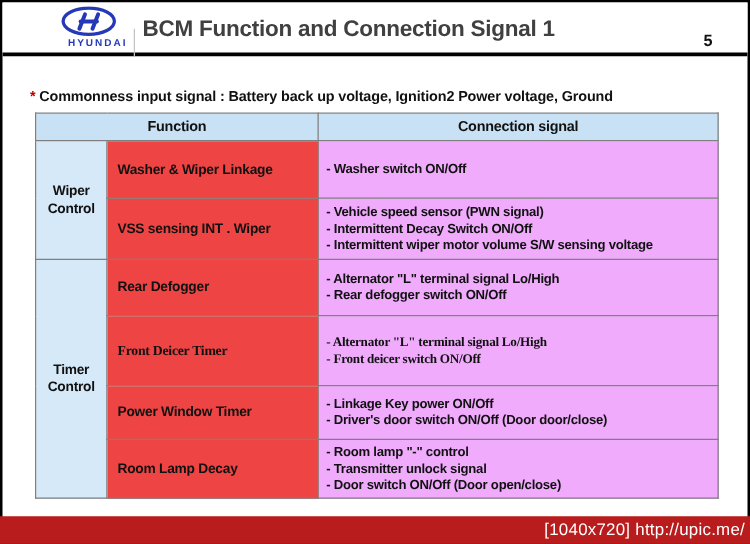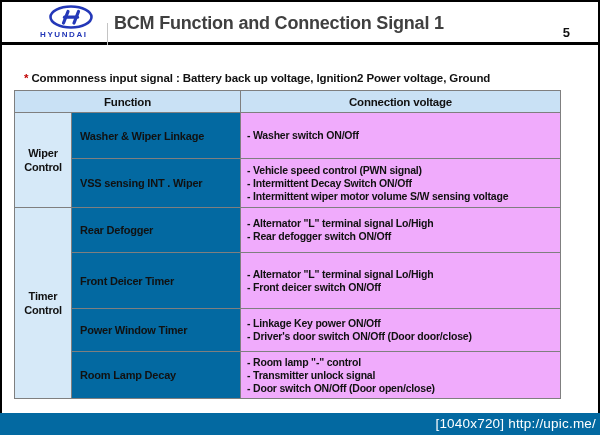--- a/index.html
+++ b/index.html
@@ -15,21 +15,21 @@
     background:#fff;
     border:2px solid #000;
     border-bottom:none;
   }
   
   .header {
     position:absolute; left:0; top:0; width:596px; height:43px;
     background:#fff;
     border-bottom:3px solid #000;
   }
-  .logo { position:absolute; left:38px; top:3px; width:62px; height:38px; text-align:left; }
+  .logo { position:absolute; left:38px; top:3px; width:62px; height:38px; text-align:right; }
   .logo svg { display:block; margin:0 auto; }
   .brand {
     font-size:8px; font-weight:bold; color:#2438b8;
     letter-spacing:1.6px; margin-top:0px; white-space:nowrap;
   }
   .header-sep { position:absolute; left:105px; top:21px; width:1px; height:22px; background:#c4c4c4; }
   .title {
     position:absolute; left:112px; top:11px;
     font-size:18px; font-weight:bold; color:#404040; letter-spacing:-0.2px;
     white-space:nowrap;
@@ -41,21 +41,21 @@
   
   .note {
     position:absolute; left:22px; top:60px;
     font-size:11.5px; font-weight:bold; color:#111; letter-spacing:-0.1px;
     white-space:nowrap;
     margin-top:10px;
   }
   .note .star { color:#c00000; margin-right:3px; }
   
   table.bcm {
-    position:absolute; left:12px; top:88px;
+    position:absolute; left:26px; top:88px;
     width:546px;
     border-collapse:collapse;
     table-layout:fixed;
   }
   table.bcm th, table.bcm td {
     border:1px solid #7f7f7f;
     font-weight:bold; color:#111;
     letter-spacing:-0.2px;
   }
   table.bcm th {
@@ -68,36 +68,36 @@
     background:#d6e9f8;
     font-size:11px;
     text-align:center; vertical-align:middle;
     line-height:14px;
     padding:10px 4px;
   }
   td.func {
     font-size:11px;
     vertical-align:middle;
     padding-left:8px;
-    background:#0369a1;
+    background:#ef4444;
   }
   td.sig {
     font-size:10.5px;
     vertical-align:middle;
     padding-left:6px;
     background:#f0abfc;
   }
   td.sig div { line-height:13px; white-space:nowrap; }
   tr.r1 { height:46px; } tr.r2 { height:49px; }
-  tr.r3 { height:45px; } tr.r4 { height:56px; }
+  tr.r3 { height:45px; } tr.r4 { height:56px;font-family:Liberation Serif, serif; }
   tr.r5 { height:43px; } tr.r6 { height:47px; }
   
   .bottom-bar {
     position:absolute; left:0; bottom:0; width:600px; height:22px;
-    background:#0369a1;
+    background:#b91c1c;
     color:#fff;
     font-size:13.5px;
     line-height:21px;
     text-align:right;
     padding-right:4px;
     letter-spacing:0.2px;
   }
 </style>
 </head>
 <body>
@@ -127,35 +127,35 @@
 
   <table class="bcm">
     <colgroup>
         <col style="width:57px">
         <col style="width:169px">
         <col style="width:320px">
       </colgroup>
     <thead>
       <tr>
         <th colspan="2">Function</th>
-        <th>Connection voltage</th>
+        <th>Connection signal</th>
       </tr>
     </thead>
     <tbody>
       <tr class="r1">
         <td class="group" rowspan="2">Wiper Control</td>
         <td class="func">Washer &amp; Wiper Linkage</td>
         <td class="sig">
           <div>- Washer switch ON/Off</div>
         </td>
       </tr>
       <tr class="r2">
         <td class="func">VSS sensing INT . Wiper</td>
         <td class="sig">
-          <div>- Vehicle speed control (PWN signal)</div>
+          <div>- Vehicle speed sensor (PWN signal)</div>
           <div>- Intermittent Decay Switch ON/Off</div>
           <div>- Intermittent wiper motor volume S/W sensing voltage</div>
         </td>
       </tr>
       <tr class="r3">
         <td class="group" rowspan="4">Timer Control</td>
         <td class="func">Rear Defogger</td>
         <td class="sig">
           <div>- Alternator "L" terminal signal Lo/High</div>
           <div>- Rear defogger switch ON/Off</div>

